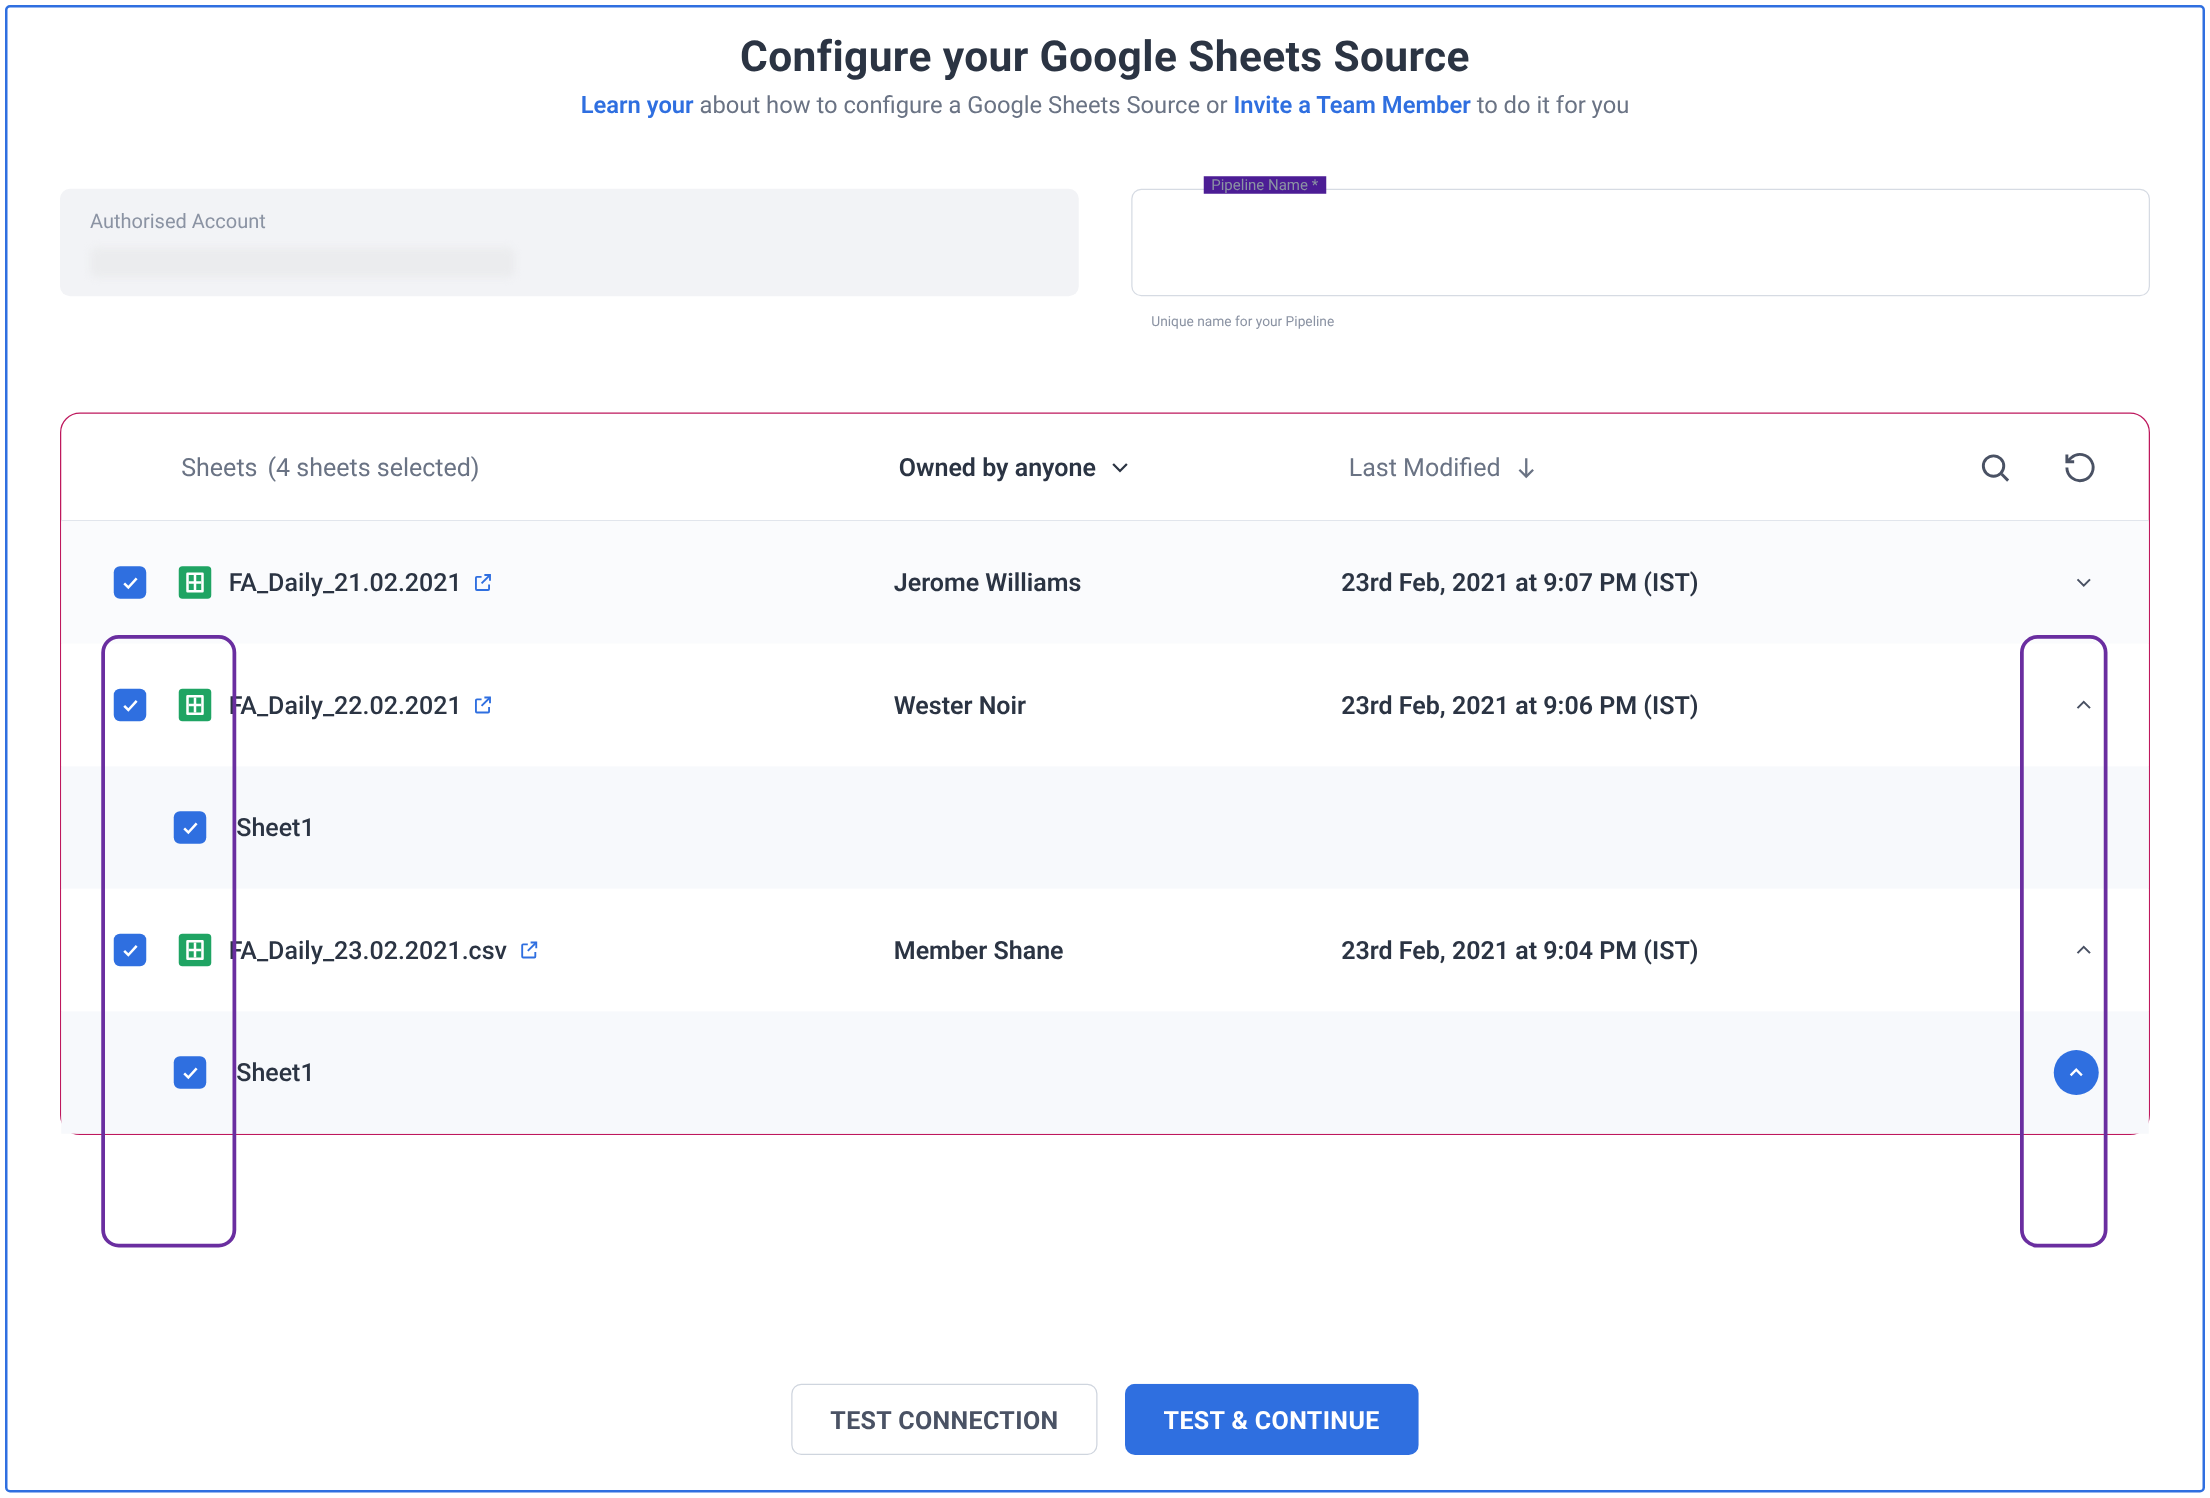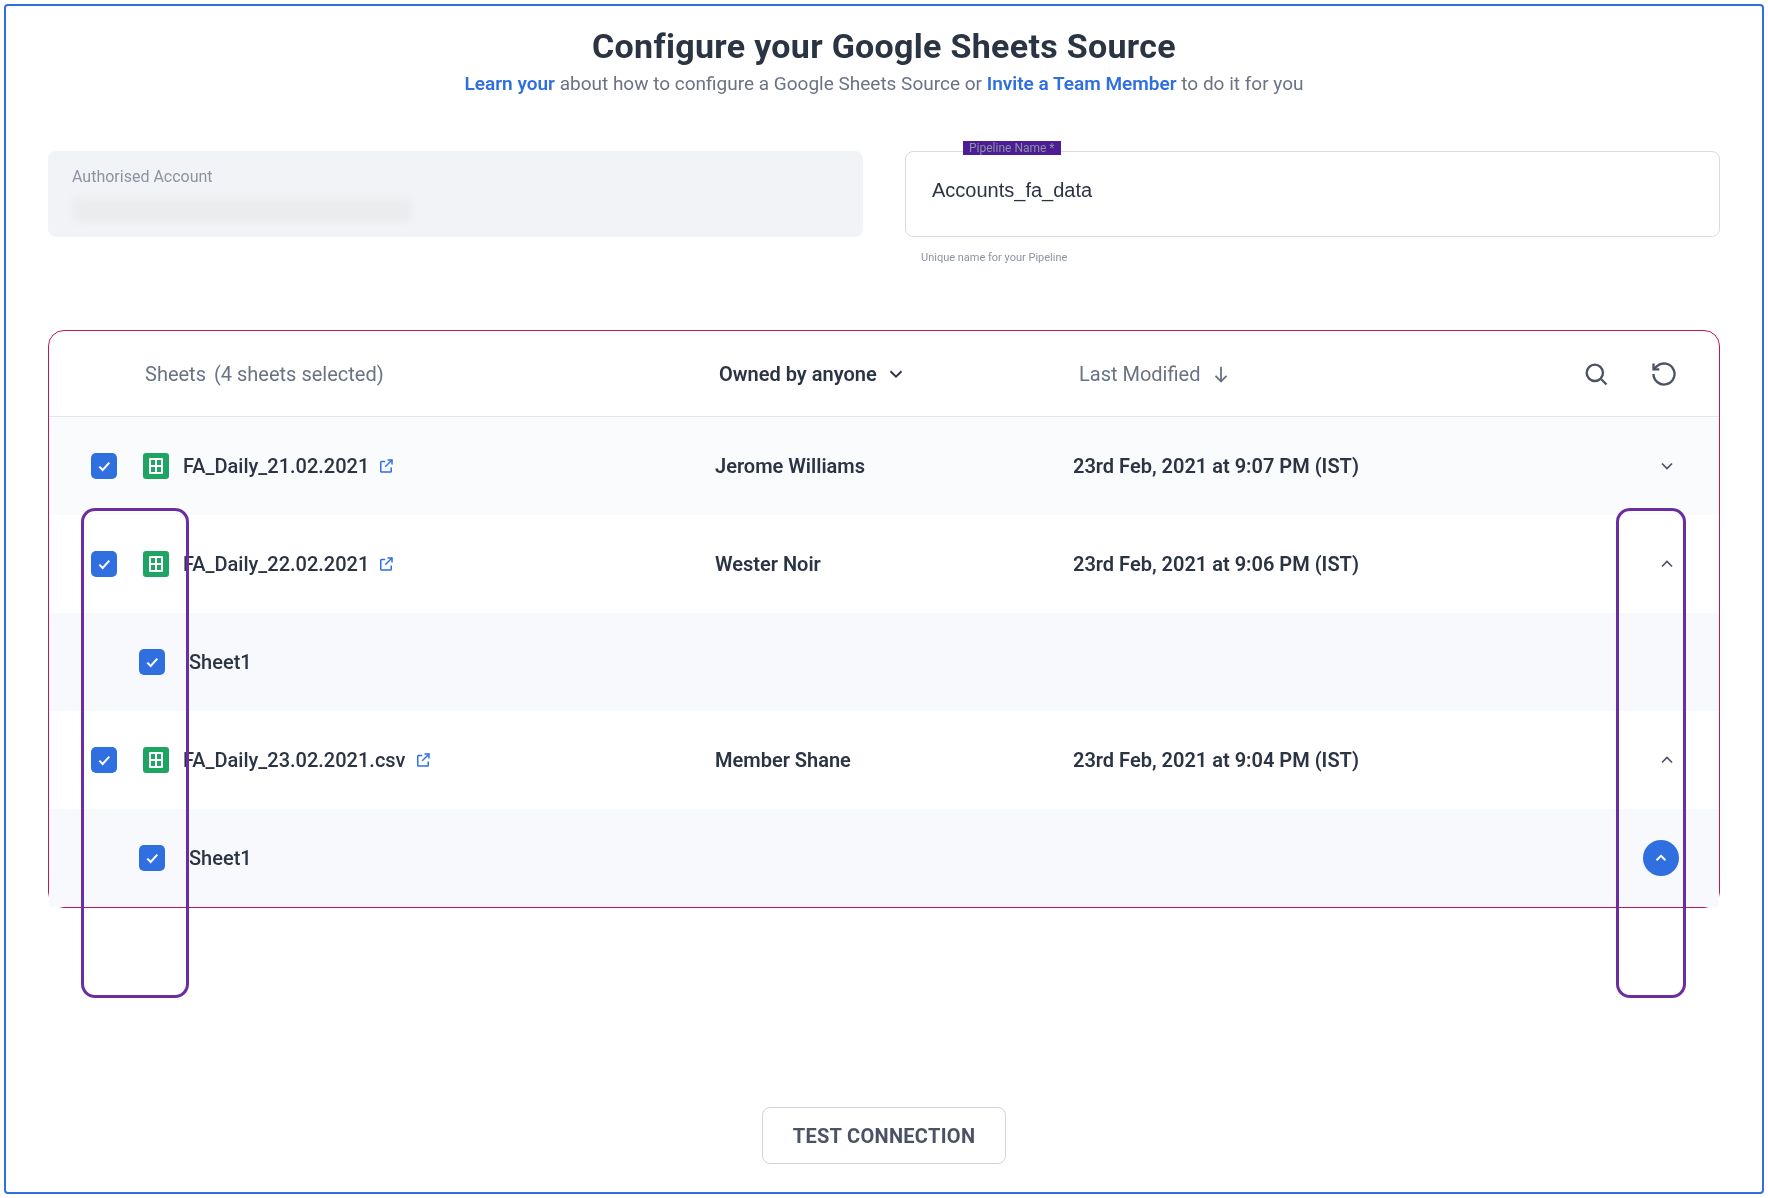--- a/index.html
+++ b/index.html
@@ -133,21 +133,20 @@
     <div class="fields-row">
       <div class="field">
         <div class="auth-box">
           <div class="auth-label">Authorised Account</div>
           <div class="auth-value"></div>
         </div>
       </div>
       <div class="field">
         <div class="pipe-box">
           <div class="float-label">Pipeline Name *</div>
-          <input class="pipe-input" type="text" value="Accounts_fa_data" style="">
         </div>
         <div class="helper">Unique name for your Pipeline</div>
       </div>
     </div>
 
     <div class="sheets-panel">
       <div class="panel-header">
         <div class="hdr-label">
           <span>Sheets</span><span class="count">(4 sheets selected)</span>
         </div>
@@ -284,14 +283,15 @@
       </div>
     </div>
 
   </div>
 
   <div class="highlight-left"></div>
   <div class="highlight-right"></div>
 
   <div class="footer-buttons">
     <div class="btn btn-outline">TEST CONNECTION</div>
+    <div class="btn btn-primary">TEST &amp; CONTINUE</div>
   </div>
 </div>
 
 </body></html>

